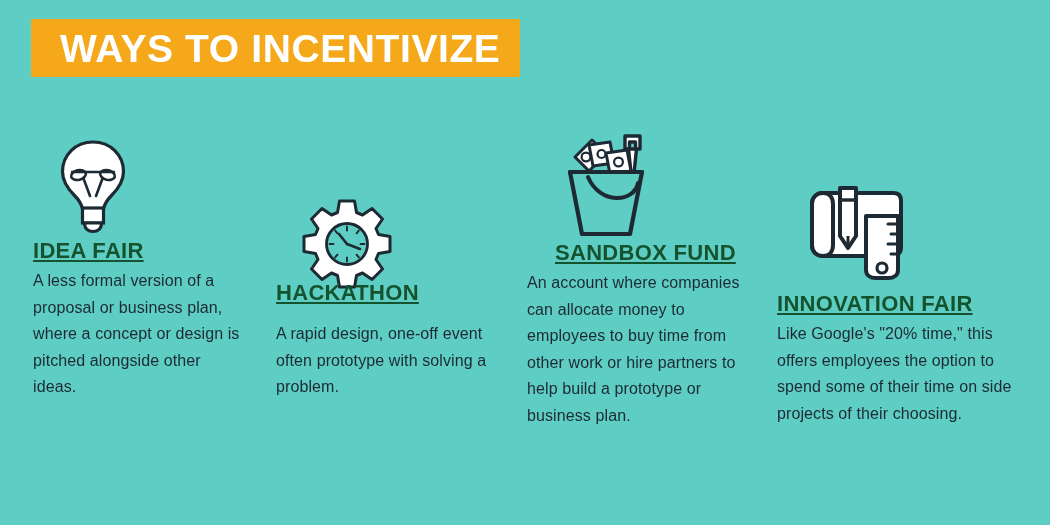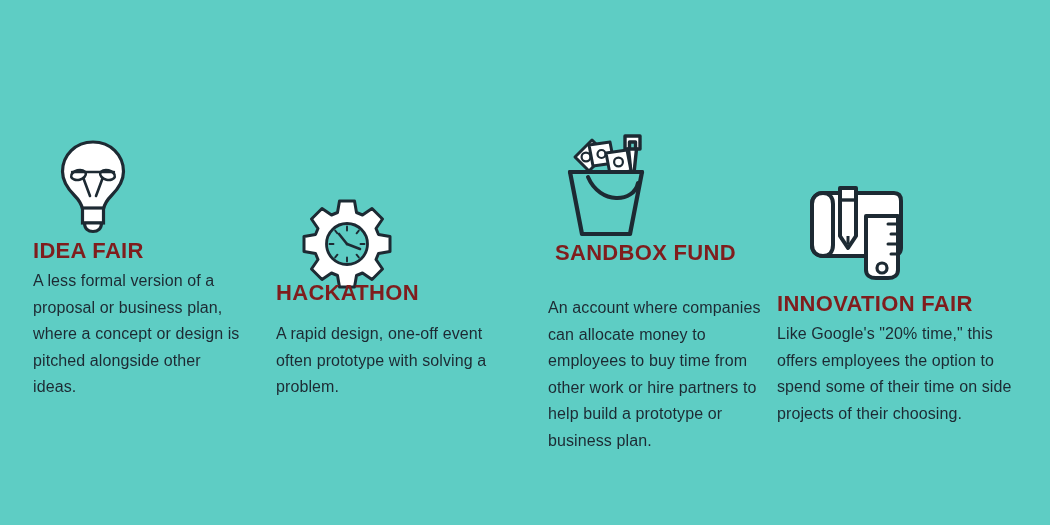--- a/index.html
+++ b/index.html
@@ -39,24 +39,25 @@
     padding-left:42px;
   }
 
   
   .column { position:absolute; }
   .col-icon { position:absolute; }
   .col-heading {
     position:absolute;
     font-size:22px;
     font-weight:bold;
-    color:#7f1d1d;
+    color:#14532d;
     letter-spacing:0.3px;
     line-height:1;
     white-space:nowrap;
+    text-decoration:underline;
   }
   .col-body {
     position:absolute;
     font-size:16px;
     color:#1d2a33;
     line-height:26.5px;
     letter-spacing:0.1px;
   }
 
   
@@ -70,29 +71,30 @@
   #icon-money-pail { left:556px; top:133px; width:100px; height:104px; }
   #icon-blueprint  { left:802px; top:186px; width:106px; height:94px; }
 
   #heading-idea-fair       { left:33px;  top:240px; }
   #heading-hackathon       { left:276px; top:282px; }
   #heading-sandbox-fund    { left:527px; top:242px;margin-left:28px; }
   #heading-innovation-time { left:777px; top:293px; }
 
   #body-idea-fair       { left:33px;  top:268px; width:210px; }
   #body-hackathon       { left:276px; top:321px; width:212px; }
-  #body-sandbox-fund    { left:548px; top:270px; width:218px;margin-top:25px; }
+  #body-sandbox-fund    { left:527px; top:270px; width:218px; }
   #body-innovation-time { left:777px; top:321px; width:240px; }
 
   svg { display:block; overflow:visible; }
 </style>
 </head>
 <body>
 
 <div id="title-block">
+  <div class="banner" id="banner-line-1">WAYS TO INCENTIVIZE</div>
 </div>
 
 <div class="column" id="column-idea-fair">
 
   <div class="col-icon" id="icon-lightbulb">
     <svg viewBox="0 0 74 96" width="74" height="96">
 
       <path d="M37 4 C19.5 4 6.5 17 6.5 33.5 C6.5 44 12 51 18.5 57.5 C23 62 25.5 66 26.5 71 L47.5 71 C48.5 66 51 62 55.5 57.5 C62 51 67.5 44 67.5 33.5 C67.5 17 54.5 4 37 4 Z" fill="#ffffff" stroke="#1d2a33" stroke-width="3.2" stroke-linejoin="round"></path>
 
       <ellipse cx="22.5" cy="37" rx="7.5" ry="4.8" fill="none" stroke="#1d2a33" stroke-width="2.6" transform="rotate(-14 22.5 37)"></ellipse>

